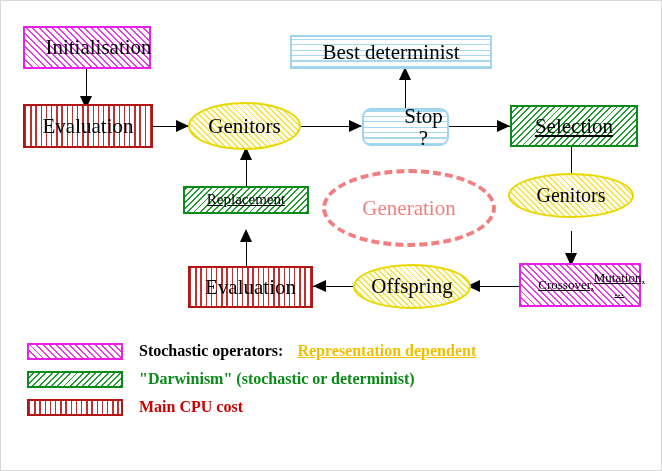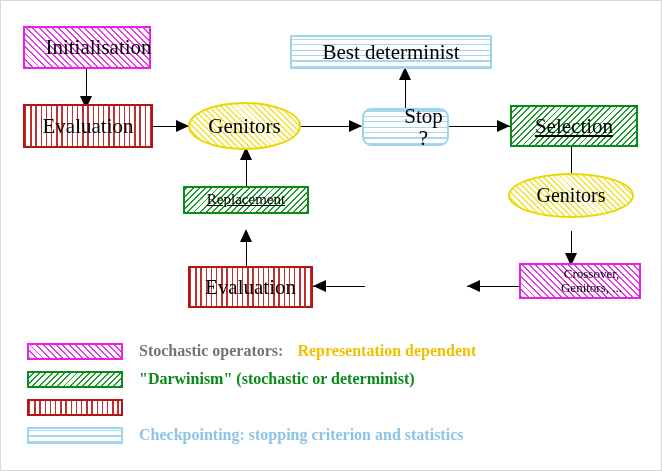--- a/index.html
+++ b/index.html
@@ -151,21 +151,21 @@
     height: 17px;
     box-sizing: border-box;
   }
   .legend-text {
     position: absolute;
     left: 138px;
     white-space: nowrap;
     font-size: 16px;
     font-weight: bold;
   }
-  .legend-text .part2 { font-weight: bold; }
+  .legend-text .part2 { font-weight: bold; text-decoration: underline; }
 </style>
 </head>
 <body>
 
 <div id="canvas">
 
   <div class="line v" style="left:85px; top:68px; height:35px;"></div>
   <div class="arrow down" style="left:79px; top:95px;"></div>
 
   <div class="line h" style="left:152px; top:125px; width:40px;"></div>
@@ -219,58 +219,61 @@
   </div>
 
   <div class="node fill-green" style="left:509px; top:104px; width:128px; height:42px; font-size:21px;">
     <span class="lbl">Selection</span>
   </div>
 
   <div class="node fill-green" style="left:182px; top:185px; width:126px; height:28px; font-size:15px;">
     <span class="lbl">Replacement</span>
   </div>
 
+  <div class="gen-ellipse" style="left:321px; top:168px; width:174px; height:78px; font-size:21px;">
+    <span class="lbl">Generation</span>
+  </div>
 
   <div class="node fill-yellow ellipse" style="left:507px; top:172px; width:126px; height:45px; font-size:20px;">
     <span class="lbl">Genitors</span>
   </div>
 
   <div class="node fill-red" style="left:187px; top:265px; width:125px; height:42px; font-size:21px;">
     <span class="lbl">Evaluation</span>
   </div>
 
-
-  <div class="node fill-magenta" style="left:518px; top:262px; width:122px; height:36px; font-size:13px; flex-direction:column;">
+  <div class="node fill-yellow ellipse" style="left:352px; top:263px; width:118px; height:45px; font-size:21px;">
+    <span class="lbl">Offspring</span>
+  </div>
+
+  <div class="node fill-magenta" style="left:518px; top:262px; width:122px; height:44px; font-size:13px; flex-direction:row;text-decoration:underline;">
     <span class="lbl">Crossover,</span>
-    <span class="lbl">Genitors, ...</span>
+    <span class="lbl">Mutation, ...</span>
   </div>
 
   <div id="legend">
 
     <div class="legend-row">
       <div class="swatch fill-magenta"></div>
       <div class="legend-text">
-        <span style="color:#737373;">Stochastic operators:</span>
+        <span style="color:#000000;">Stochastic operators:</span>
         <span class="part2" style="color:#f0c000; margin-left:10px;">Representation dependent</span>
       </div>
     </div>
 
     <div class="legend-row">
       <div class="swatch fill-green"></div>
       <div class="legend-text">
         <span style="color:#0a8a19;">"Darwinism" (stochastic or determinist)</span>
       </div>
     </div>
 
     <div class="legend-row">
       <div class="swatch fill-red"></div>
-    </div>
-
-    <div class="legend-row">
-      <div class="swatch fill-blue"></div>
       <div class="legend-text">
-        <span style="color:#8cc3e8;">Checkpointing: stopping criterion and statistics</span>
+        <span style="color:#cc0000;">Main CPU cost</span>
       </div>
     </div>
 
+
   </div>
 
 </div>
 
 </body></html>

